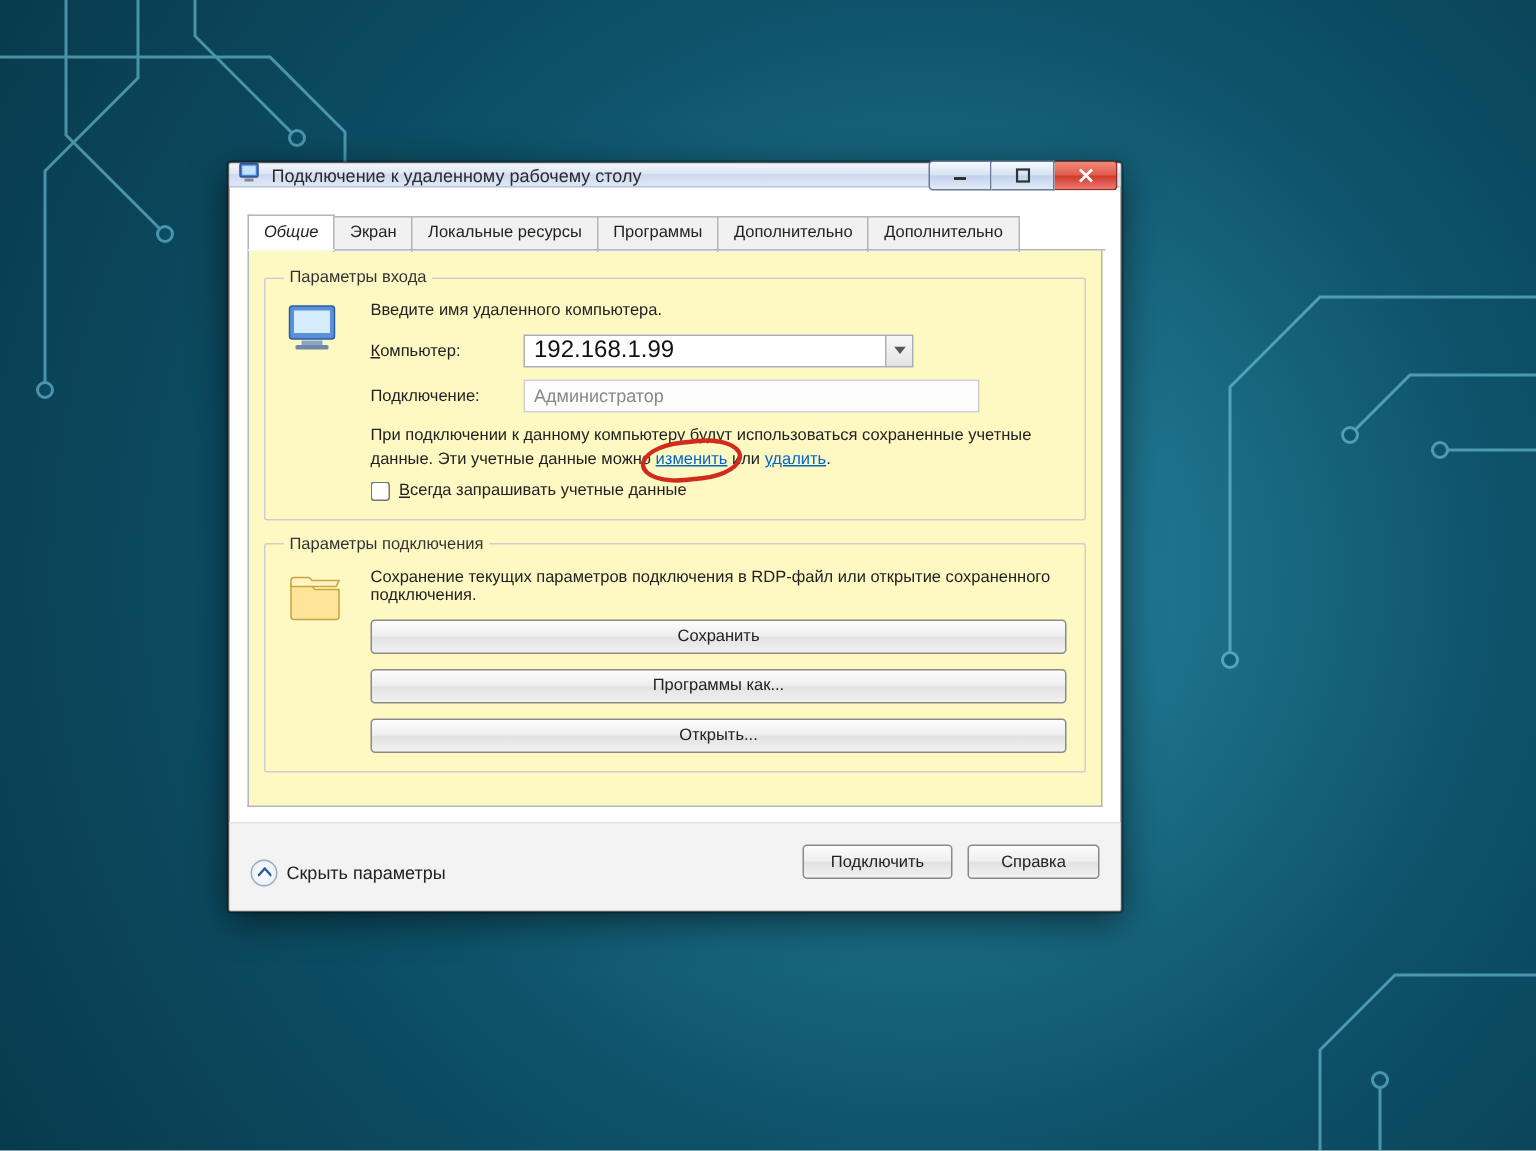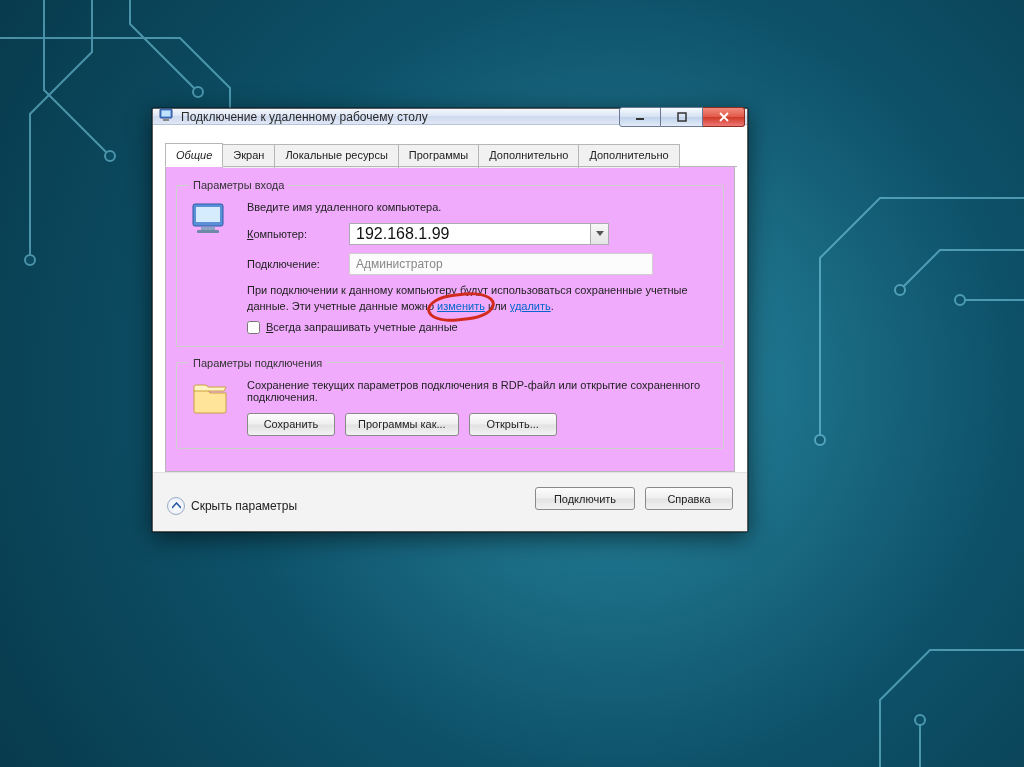--- a/index.html
+++ b/index.html
@@ -86,25 +86,25 @@
   .tab.active {
     background:#fff;
     z-index:2;
     top:0px;
     padding-top:5px; padding-bottom:5px;
     border-bottom:1px solid #fff;
     font-style:italic;
   }
 
   .tab-panel {
-    margin:0 12px 0 12px;
+    margin:0 12px 10px 12px;
     border:1px solid #b6b6b6;
     border-top:none;
     padding:12px 10px 12px 10px;
-    background:#f0abfc;
+    background:#fef9c3;
   }
 
   fieldset.groupbox {
     border:1px solid #cfcfcf;
     border-radius:2px;
     margin:0 0 10px 0;
     padding:8px 12px 12px 12px;
     position:relative;
   }
   fieldset.groupbox > legend {
@@ -176,21 +176,21 @@
     padding:0 12px;
     border:1px solid #8a8a8a;
     background:linear-gradient(#fdfdfd,#eeeeee 48%,#e2e2e2 52%,#f2f2f2);
     border-radius:3px;
     font-size:11px;
     color:#222;
     display:inline-flex; align-items:center; justify-content:center;
   }
   .btn.primary { min-width:100px; }
 
-  .conn-btns { display:flex; gap:10px; margin-top:8px; }
+  .conn-btns { display:flex; gap:10px; margin-top:8px;flex-direction:column; }
 
   .footer {
     display:flex; align-items:center;
     padding:10px 14px 16px 14px;
     gap:10px;
     background:#f3f3f3;
     border-top:1px solid #e2e2e2;
   }
   .footer .collapse {
     display:flex; align-items:center; gap:6px;

